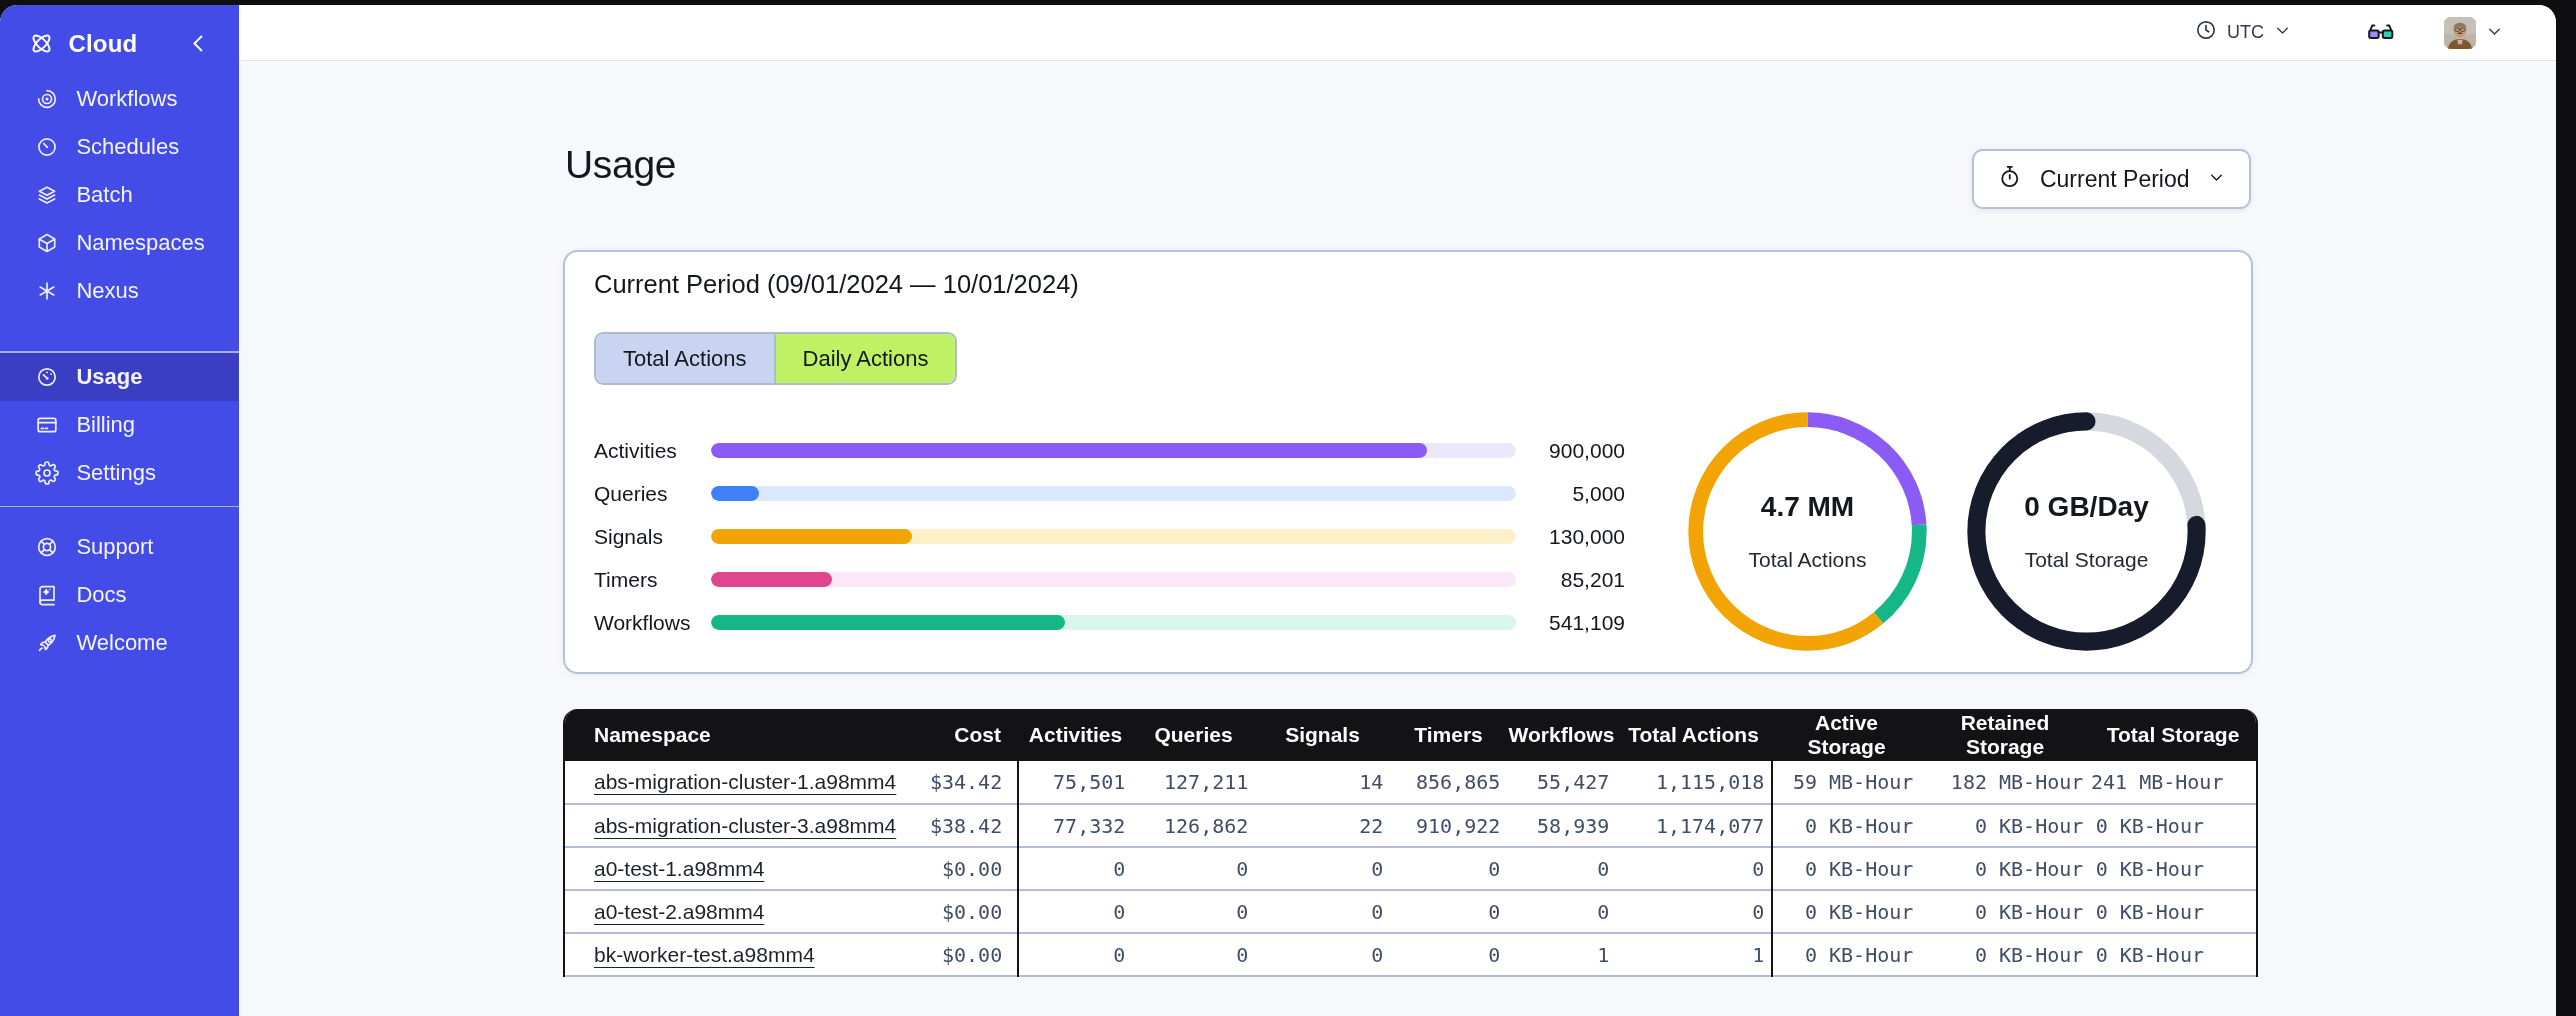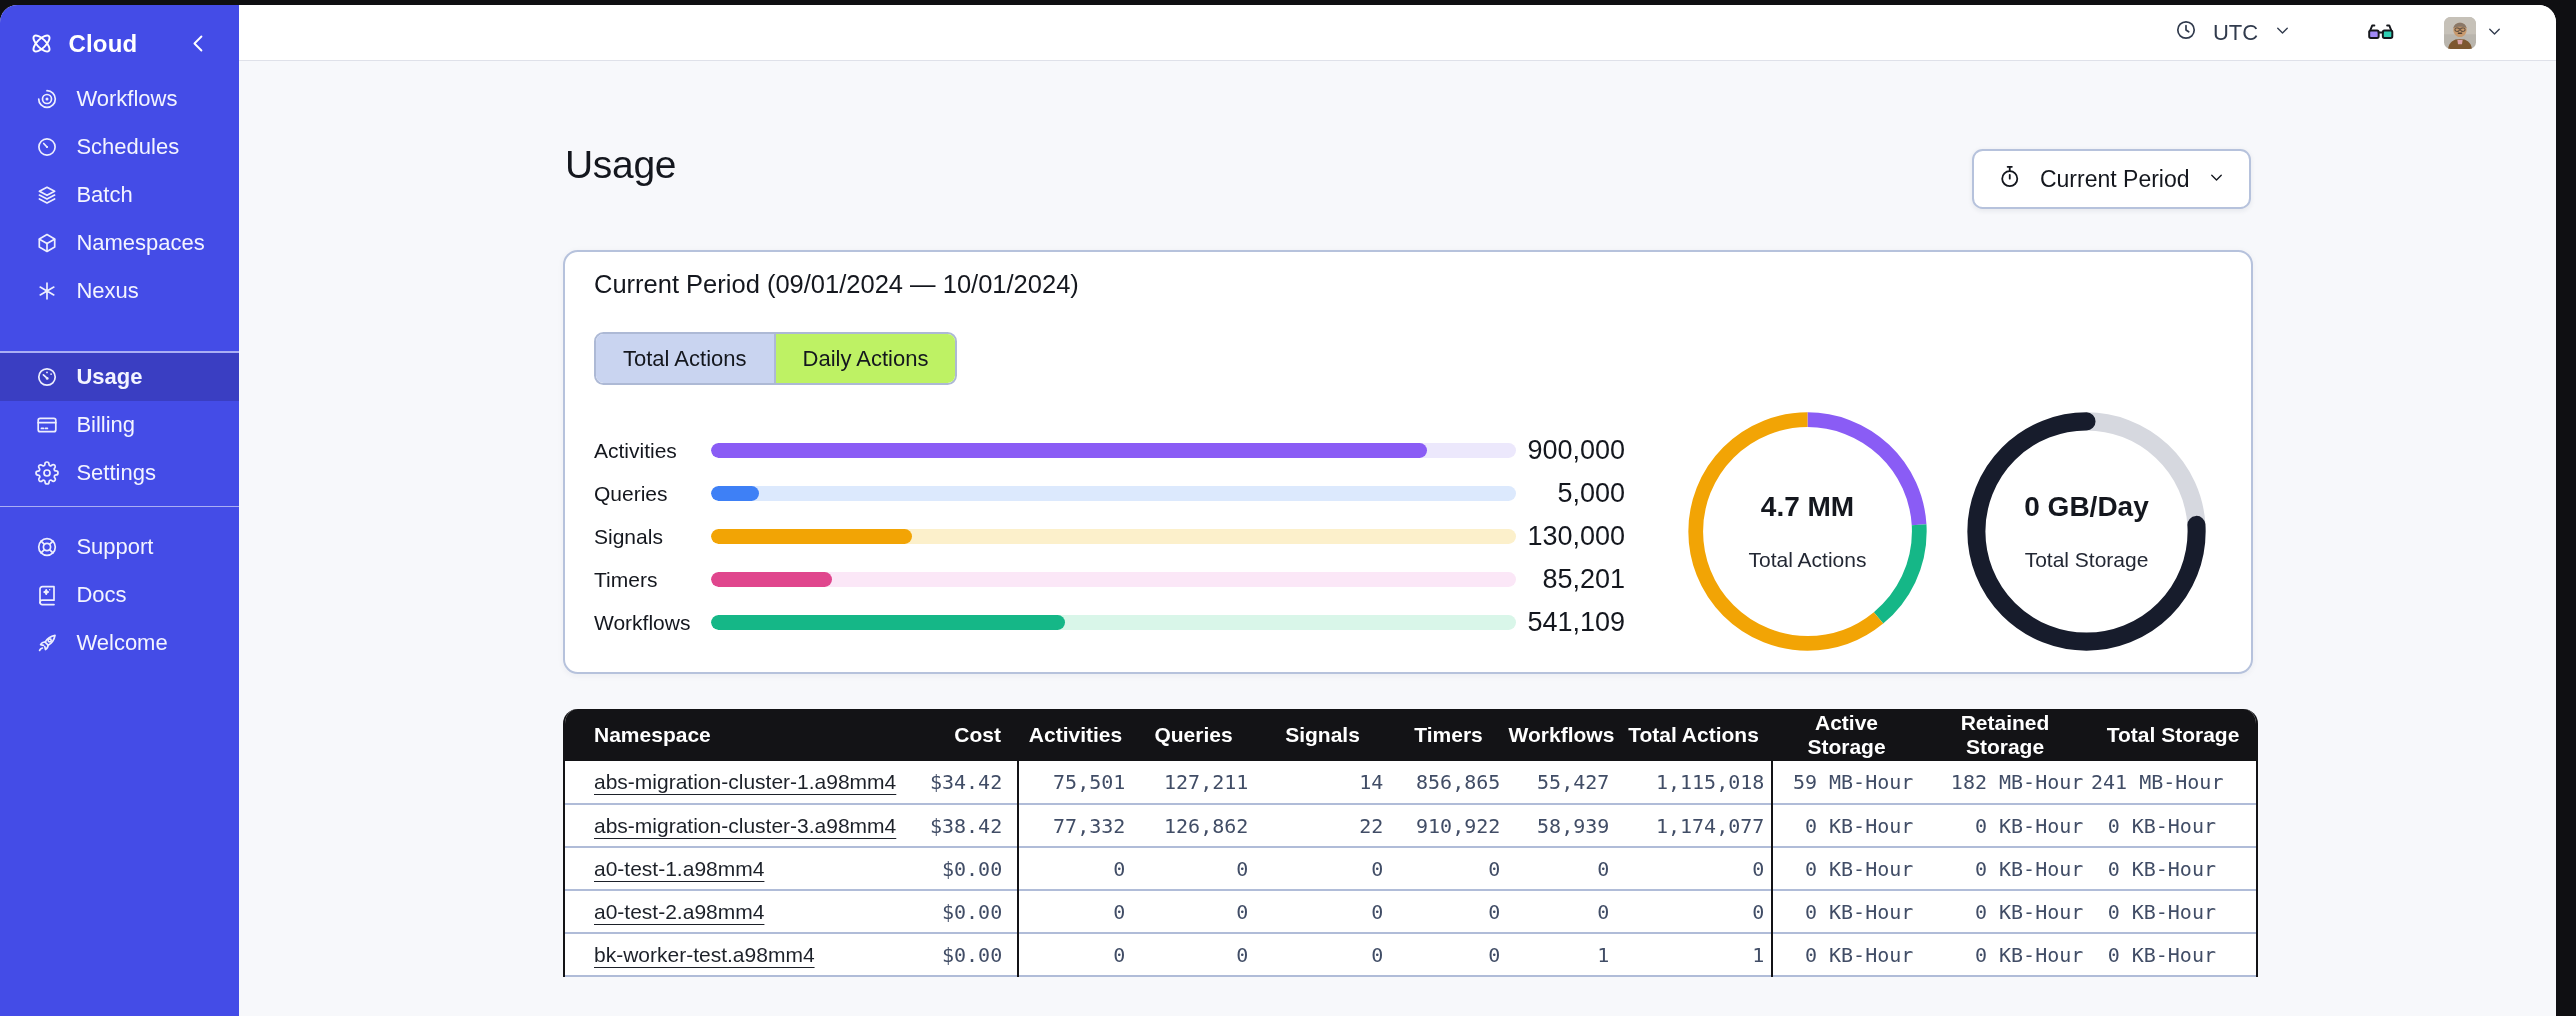--- a/index.html
+++ b/index.html
@@ -33,22 +33,22 @@
   .nav-item .icon svg{width:24px;height:24px}
   .nav-item.active{background:var(--sidebar-active);font-weight:600}
   .sb-divider{height:1.3px;background:rgba(255,255,255,.55)}
   .sb-divider.d1{margin-top:36px}
   .sb-divider.d2{margin-top:9.4px;margin-bottom:16px}
 
   
   .topbar{position:absolute;left:239px;top:0;right:0;height:56px;background:#fff;
     border-bottom:1.3px solid #dfe1e9;display:flex;align-items:center;justify-content:flex-end;
     padding-right:46px;z-index:4}
-  .tz-btn{display:flex;align-items:center;gap:15px;background:none;border:none;cursor:pointer;
-    font-size:22px;color:#313b4d;font-family:inherit}
+  .tz-btn{display:flex;align-items:center;gap:9px;background:none;border:none;cursor:pointer;
+    font-size:18px;color:#313b4d;font-family:inherit}
   .tz-btn .icon svg{width:24px;height:24px}
   .tz-btn .caret svg{width:19px;height:19px}
   .glasses-btn{margin-left:62px;display:flex;background:none;border:none;cursor:pointer}
   .glasses-btn svg{width:29.5px;height:29.5px}
   .account-btn{margin-left:36px;display:flex;align-items:center;gap:9.4px;background:none;border:none;cursor:pointer;color:#313b4d}
   .avatar{width:32px;height:32px;border-radius:6.7px;overflow:hidden;display:flex}
   .avatar svg{width:32px;height:32px}
   .account-btn .caret svg{width:19px;height:19px}
 
   
@@ -71,21 +71,21 @@
   .tab{height:49px;min-width:164px;padding:0 27px;display:flex;align-items:center;justify-content:center;
     font-size:22px;font-weight:500;color:#14171e;background:#bef264;border:none;font-family:inherit;cursor:pointer}
   .tab + .tab{border-left:2px solid #adb9d5}
   .tab.sel{background:var(--tab-selected)}
 
   .bars{position:absolute;left:29px;top:177px;width:1031px}
   .bar-row{display:grid;grid-template-columns:117px 805px 109px;align-items:center;height:43px}
   .bar-label{font-size:21px;color:#14171e}
   .bar-track{height:14.8px;border-radius:7.4px;position:relative;overflow:hidden}
   .bar-fill{position:absolute;left:0;top:0;bottom:0;border-radius:7.4px}
-  .bar-value{font-size:27px;color:#14171e;text-align:right}
+  .bar-value{font-size:21px;color:#14171e;text-align:right}
 
   .donut{position:absolute;top:159px;width:241px;height:241px}
   #donut-0{left:1122px}
   #donut-1{left:1401px}
   .donut svg{position:absolute;inset:0}
   .donut-center{position:absolute;inset:0;display:flex;flex-direction:column;align-items:center;
     justify-content:center;gap:25px}
   .donut-value{font-size:28px;font-weight:600;color:#14171e}
   .donut-label{font-size:21px;color:#232834}
 
@@ -96,21 +96,21 @@
   table{border-collapse:collapse;table-layout:fixed;width:1690px}
   thead tr{height:52px;background:var(--table-header-bg);color:#fff}
   th{font-size:21px;font-weight:600;font-family:inherit}
   th.left{text-align:left;padding-left:29px}
   th.right{text-align:right;padding-right:16px}
   th.center{text-align:center}
   tbody tr{height:43px;background:#fff;border-bottom:2px solid var(--row-border)}
   td{font-family:"DejaVu Sans Mono","Liberation Mono",monospace;font-size:20px;
     color:var(--numeric-text);text-align:right;padding-right:6.7px;white-space:nowrap}
   td.cost{padding-right:14.8px}
-  td.last{padding-right:40px}
+  td.last{padding-right:52px}
   td.ns{font-family:"Liberation Sans","DejaVu Sans",sans-serif;text-align:left;padding-left:29px}
   .ns-link{font-size:21px;color:var(--link-text);text-decoration:underline;
     text-decoration-thickness:1.3px;text-underline-offset:4.7px;cursor:pointer}
   .divider-after{border-right:2.7px solid var(--table-header-bg)}
 </style>
 </head>
 <body>
 
 <div class="app">
 

